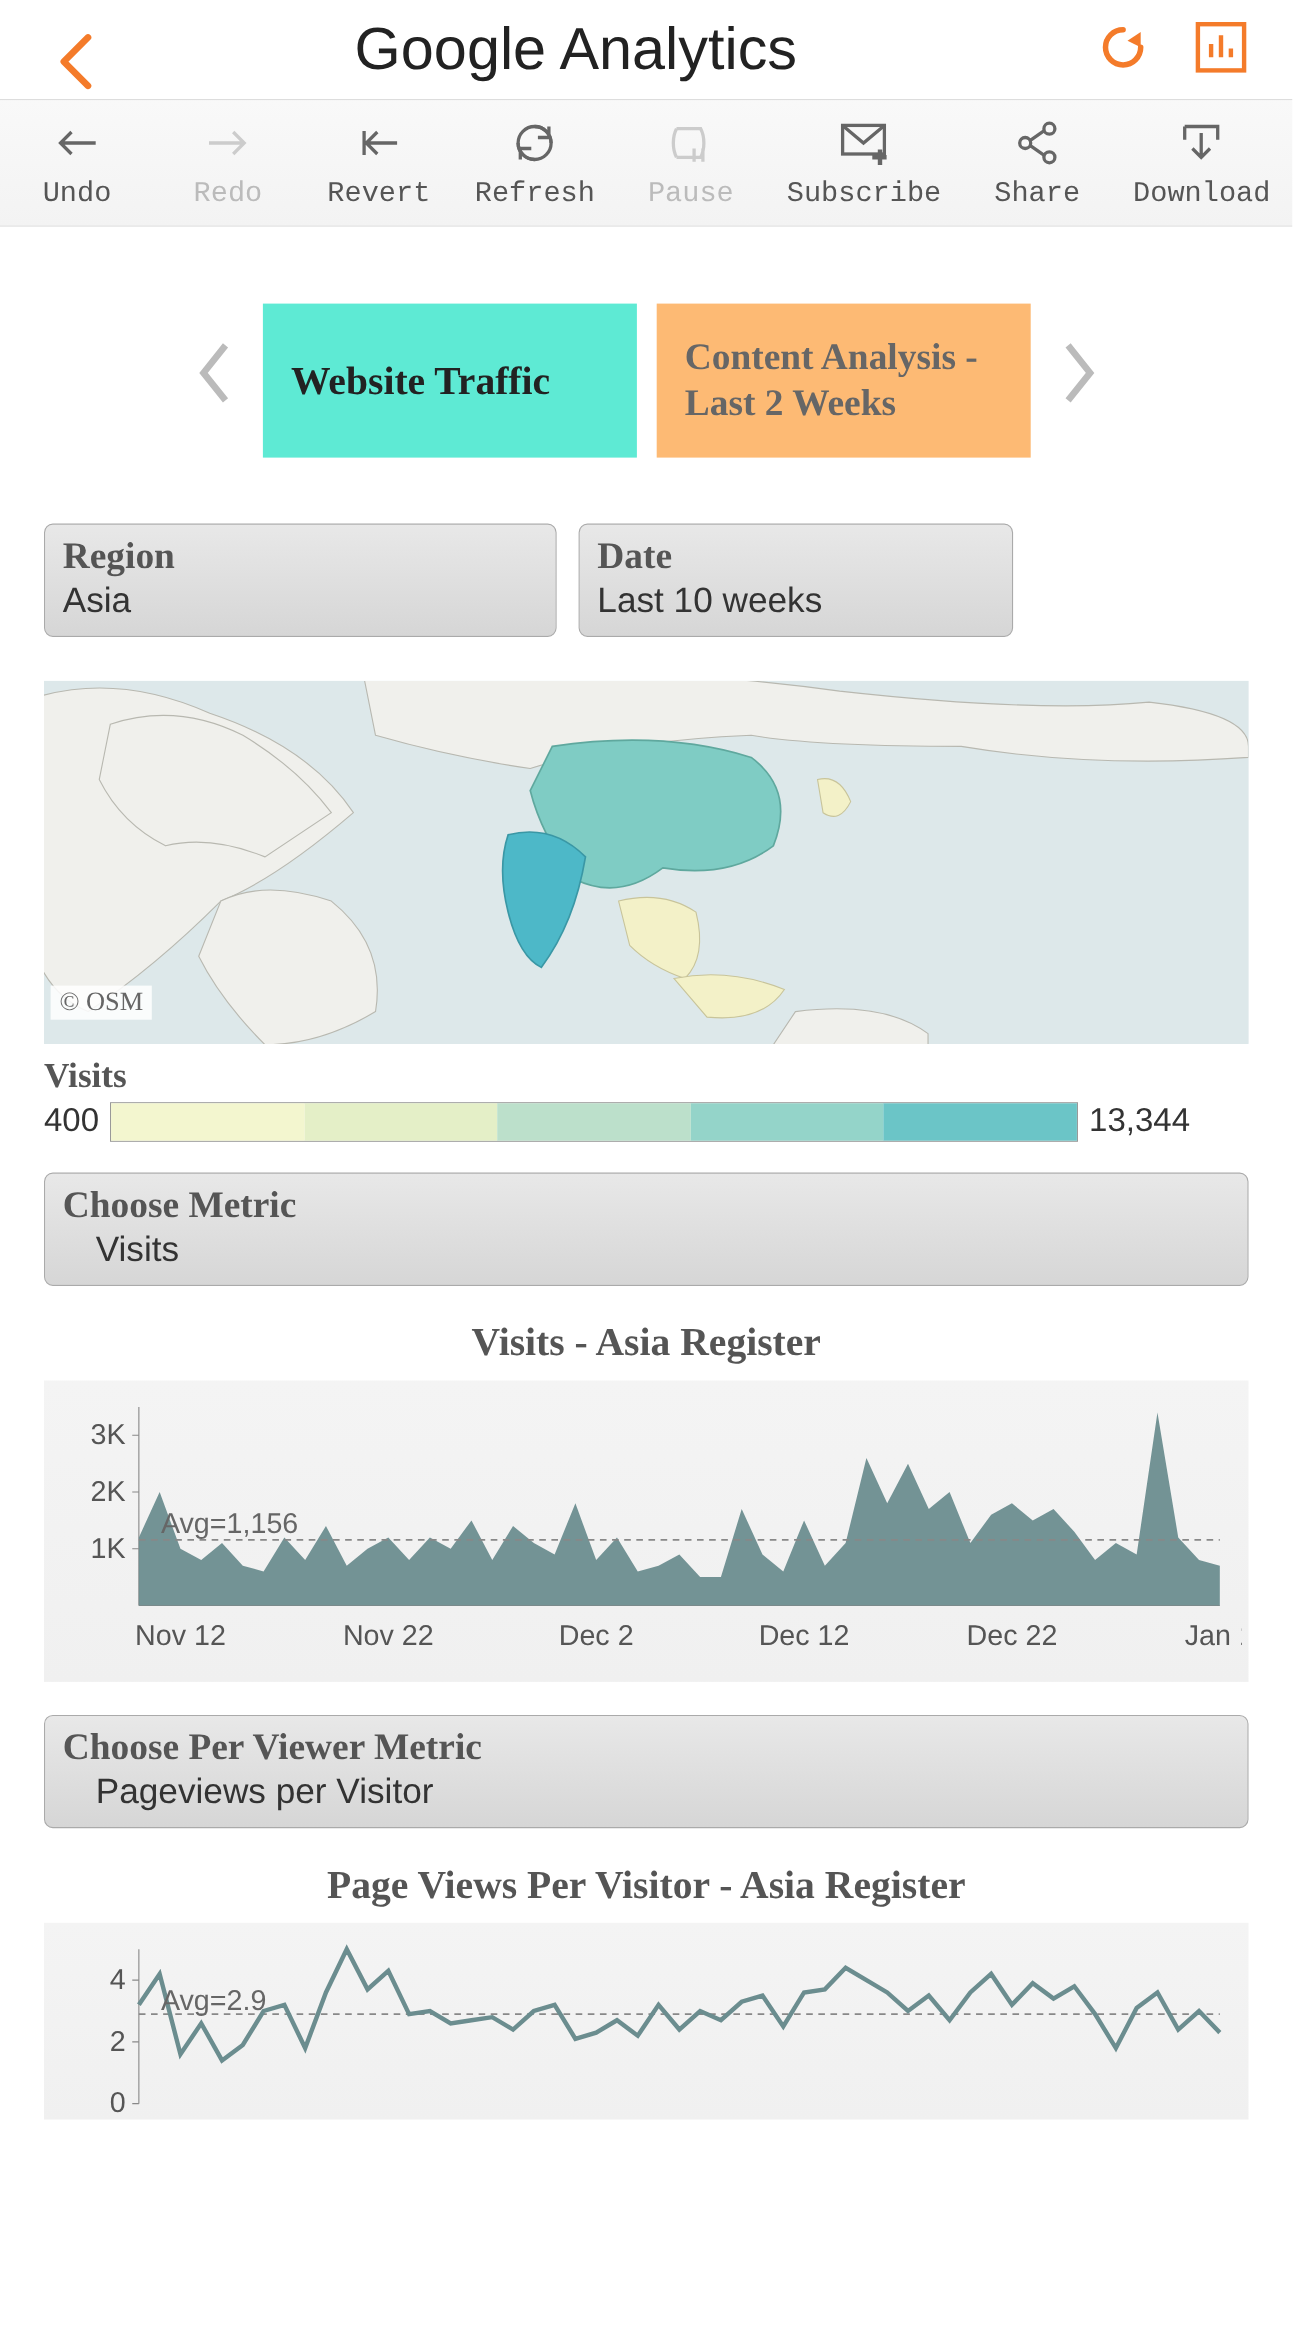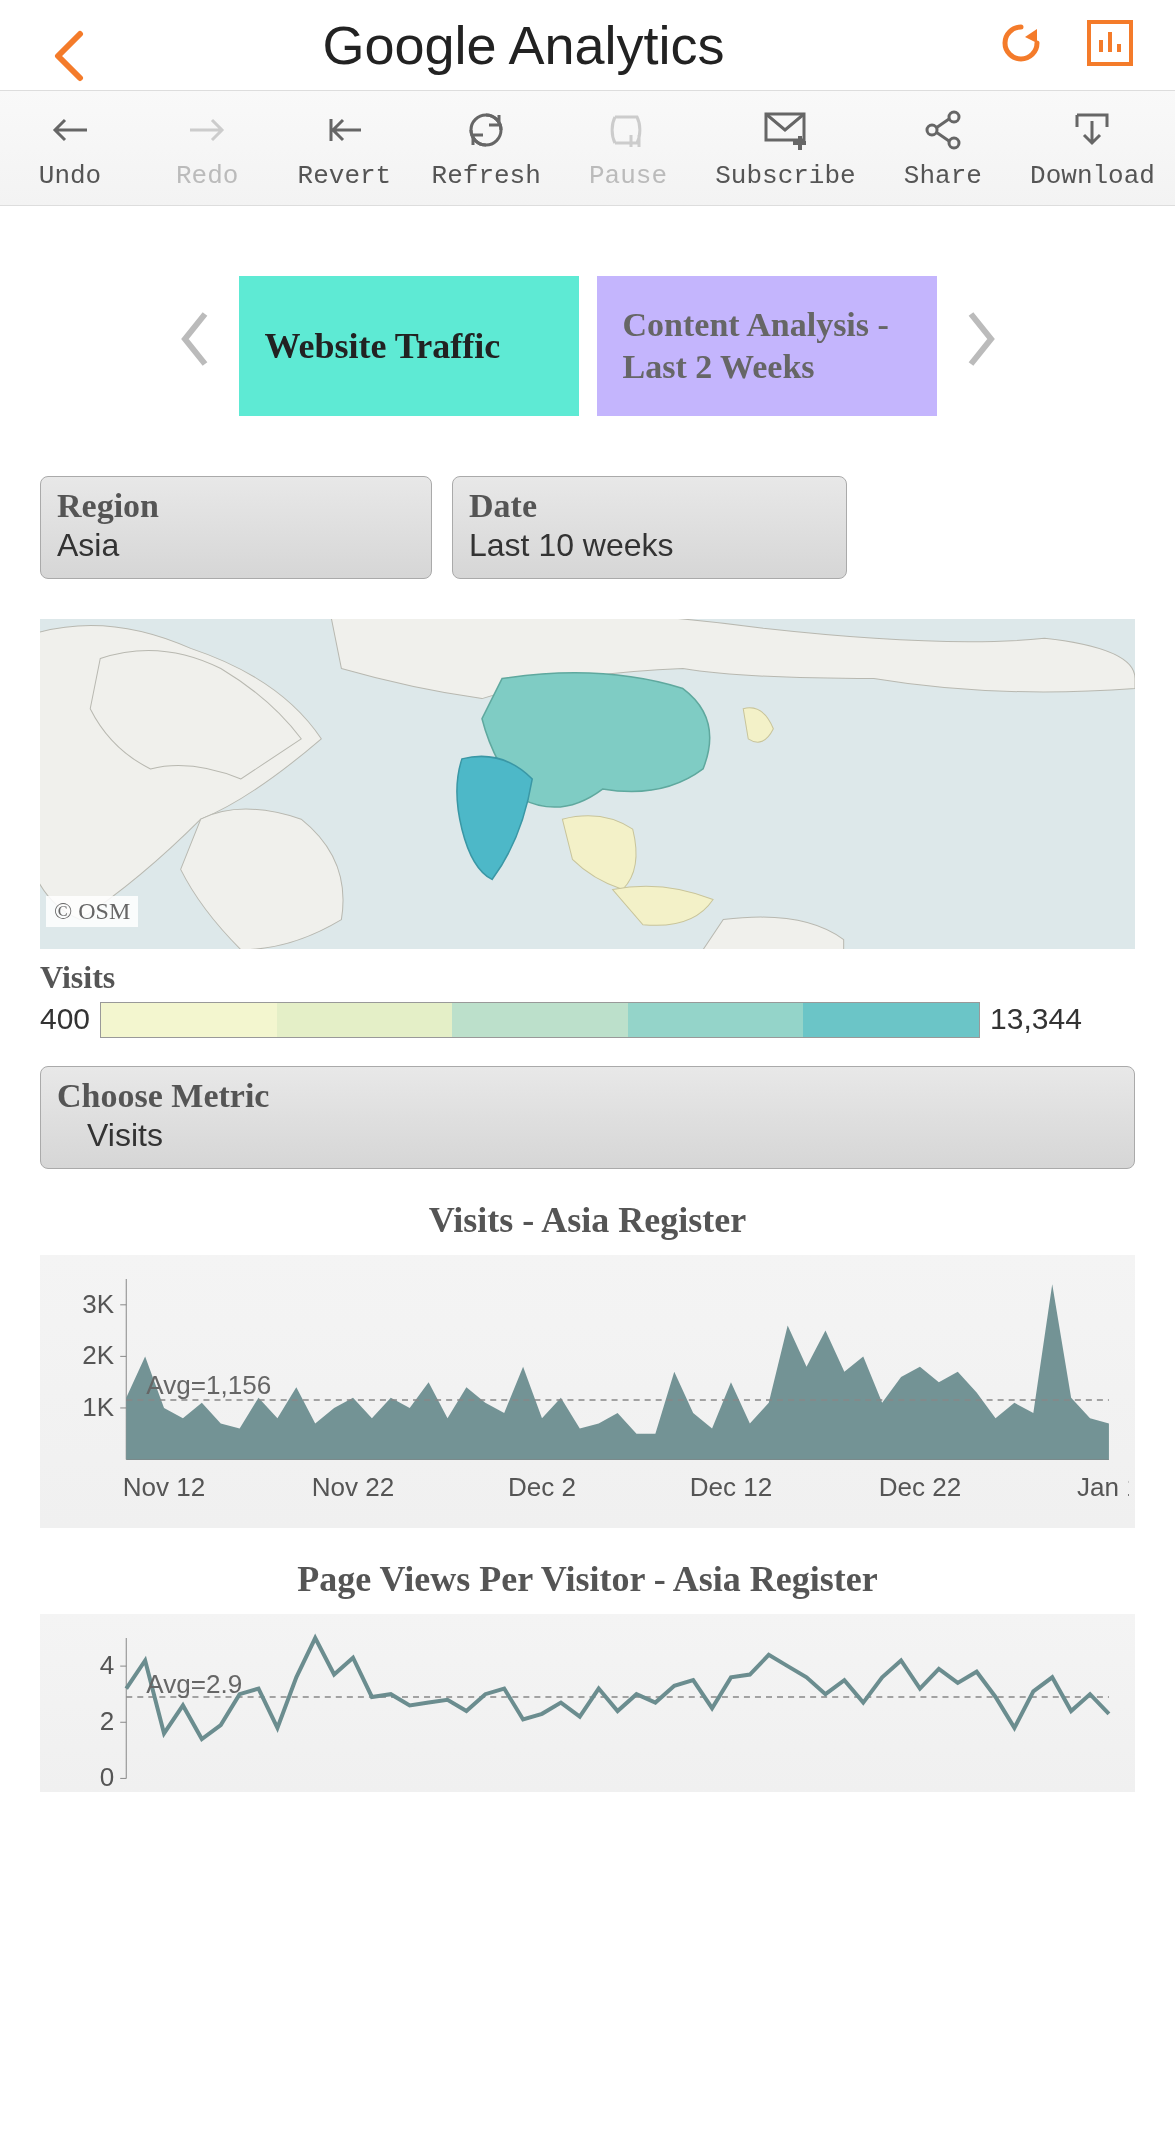--- a/index.html
+++ b/index.html
@@ -65,21 +65,21 @@
   .tab-arrow {
     color: #bbb;
     font-size: 60px;
     width: 60px;
     text-align: center;
     cursor: pointer;
   }
   .tab {
     width: 340px;
     height: 140px;
-    background: #c4b5fd;
+    background: #fdba74;
     display: flex;
     align-items: center;
     padding: 0 26px;
     font-family: Georgia, serif;
     font-size: 36px;
     font-weight: bold;
     color: #666;
     line-height: 1.25;
     margin: 0 4px;
   }
@@ -87,21 +87,21 @@
   .tab.secondary { font-size: 34px; }
   .content { padding: 0 40px; }
   .filter-row { display: flex; gap: 20px; margin-bottom: 40px; }
   .filter-card {
     background: linear-gradient(#e8e8e8, #d6d6d6);
     border: 1px solid #aaa;
     border-radius: 8px;
     padding: 10px 16px 14px 16px;
     font-family: Georgia, serif;
   }
-  .filter-card-sm { width: 392px; }
+  .filter-card-sm { width: 466px; }
   .filter-card-md { width: 395px; }
   .filter-card-full { width: 100%; margin-bottom: 30px; }
   .filter-label { font-size: 34px; font-weight: bold; color: #555; }
   .filter-value { font-size: 32px; color: #333; font-family: -apple-system, "Helvetica Neue", Arial, sans-serif; margin-top: 2px; }
   .filter-value.indent { padding-left: 30px; }
   .map-wrap {
     background: #d9e5e8;
     height: 330px;
     position: relative;
     overflow: hidden;
@@ -360,20 +360,24 @@
         <text x="68" y="43.71428571428572" text-anchor="end" class="tick-label">3K</text>
         <text x="117.6923076923077" y="226" text-anchor="middle" class="tick-label">Nov 12</text>
         <text x="306.1538461538462" y="226" text-anchor="middle" class="tick-label">Nov 22</text>
         <text x="494.6153846153846" y="226" text-anchor="middle" class="tick-label">Dec 2</text>
         <text x="683.0769230769231" y="226" text-anchor="middle" class="tick-label">Dec 12</text>
         <text x="871.5384615384615" y="226" text-anchor="middle" class="tick-label">Dec 22</text>
         <text x="1060" y="226" text-anchor="middle" class="tick-label">Jan 1</text>
   </svg>
   </div>
 
+  <div class="filter-card filter-card-full">
+    <div class="filter-label">Choose Per Viewer Metric</div>
+    <div class="filter-value indent">Pageviews per Visitor</div>
+  </div>
 
   <div class="chart-title">Page Views Per Visitor - Asia Register</div>
   <div class="chart-wrap" style="margin-bottom:0;padding-bottom:0;">
     <svg id="chart2-svg" class="area-chart" viewBox="0 0 1080 160">
     <line x1="80" y1="10" x2="80" y2="150" stroke="#888" stroke-width="1"></line>
     <line x1="80" y1="68.80000000000001" x2="1060" y2="68.80000000000001" stroke="#888" stroke-width="1.5" stroke-dasharray="6 5"></line>
     <path d="M 80 60.39999999999999 L 98.84615384615384 32.39999999999999 L 117.6923076923077 105.19999999999999 L 136.53846153846155 77.2 L 155.3846153846154 110.80000000000001 L 174.23076923076923 96.8 L 193.0769230769231 66 L 211.9230769230769 60.39999999999999 L 230.76923076923077 99.6 L 249.6153846153846 49.2 L 268.46153846153845 10 L 287.30769230769226 46.400000000000006 L 306.1538461538462 29.60000000000001 L 325 68.80000000000001 L 343.8461538461538 66 L 362.6923076923077 77.2 L 381.53846153846155 74.39999999999999 L 400.3846153846154 71.60000000000001 L 419.2307692307692 82.8 L 438.07692307692304 66 L 456.92307692307696 60.39999999999999 L 475.7692307692308 91.19999999999999 L 494.6153846153846 85.60000000000001 L 513.4615384615385 74.39999999999999 L 532.3076923076924 88.39999999999999 L 551.1538461538462 60.39999999999999 L 570 82.8 L 588.8461538461538 66 L 607.6923076923076 74.39999999999999 L 626.5384615384615 57.60000000000001 L 645.3846153846154 52 L 664.2307692307692 80 L 683.0769230769231 49.2 L 701.9230769230769 46.400000000000006 L 720.7692307692308 26.799999999999983 L 739.6153846153846 38 L 758.4615384615385 49.2 L 777.3076923076924 66 L 796.1538461538461 52 L 815 74.39999999999999 L 833.8461538461539 49.2 L 852.6923076923076 32.39999999999999 L 871.5384615384615 60.39999999999999 L 890.3846153846154 40.8 L 909.2307692307692 54.80000000000001 L 928.0769230769231 43.599999999999994 L 946.9230769230769 68.80000000000001 L 965.7692307692308 99.6 L 984.6153846153846 63.2 L 1003.4615384615385 49.2 L 1022.3076923076924 82.8 L 1041.1538461538462 66 L 1060 85.60000000000001" fill="none" stroke="#6b8d8f" stroke-width="4"></path>
     <text x="100" y="64.80000000000001" class="avg-label">Avg=2.9</text>
     <line x1="74" y1="150" x2="80" y2="150" stroke="#888" stroke-width="1"></line>
         <text x="68" y="158" text-anchor="end" class="tick-label">0</text>

